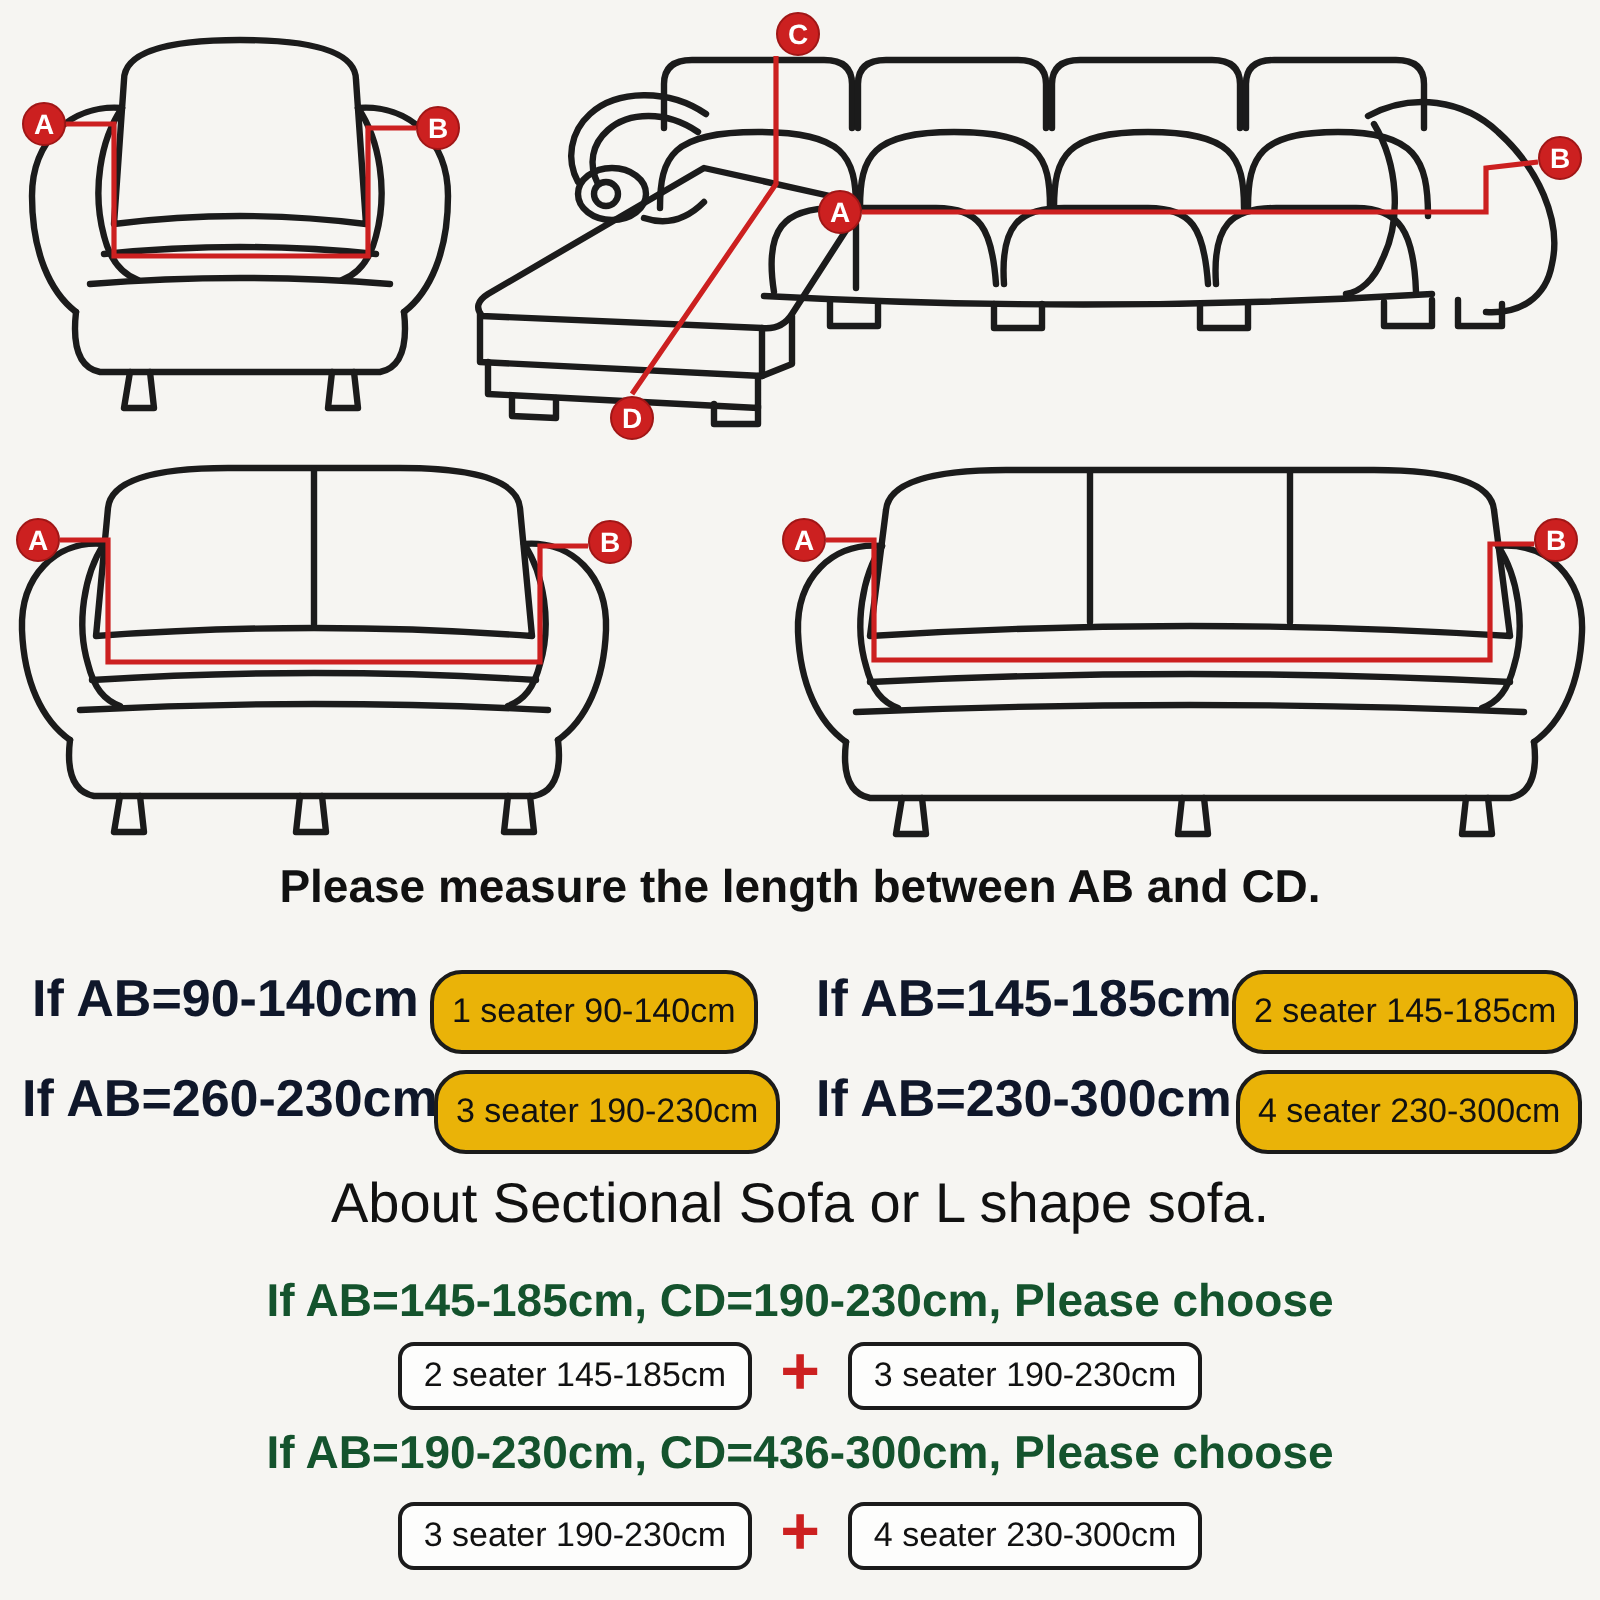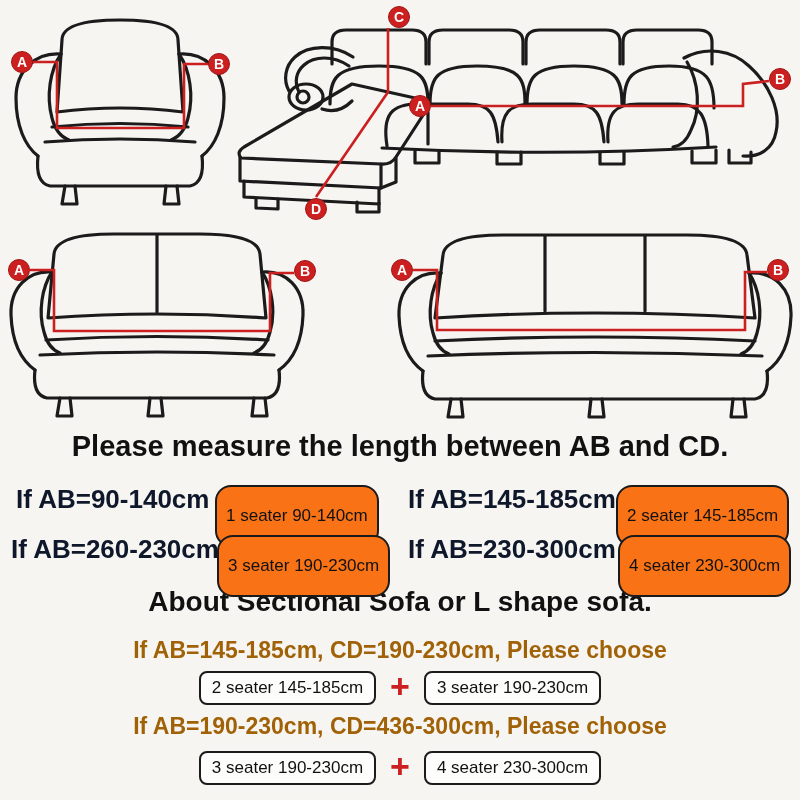--- a/index.html
+++ b/index.html
@@ -6,27 +6,27 @@
   body{width:800px;height:800px;font-family:"Liberation Sans",sans-serif;}
   .stage{position:relative;width:800px;height:800px;background:#f6f5f2;overflow:hidden;}
   svg{position:absolute;overflow:visible;}
   .sofa-stroke path, .sofa-stroke ellipse, .sofa-stroke circle{
     stroke:#1b1b1b;stroke-width:3.2;fill:none;stroke-linecap:round;stroke-linejoin:round;}
   .meas{stroke:#cc2020;stroke-width:2.6;fill:none;stroke-linejoin:miter;}
   .marker circle{fill:#cc2020;stroke:#a01616;stroke-width:1;}
   .marker text{fill:#ffffff;font-weight:bold;font-size:14px;text-anchor:middle;
     font-family:"Liberation Sans",sans-serif;}
   .h1{position:absolute;top:430px;left:0;width:100%;text-align:center;
-    font-weight:bold;font-size:29px;color:#111;white-space:nowrap;}
+    font-weight:bold;font-size:23px;color:#111;white-space:nowrap;}
   .h2{position:absolute;top:586px;left:0;width:100%;text-align:center;
-    font-weight:bold;font-size:28px;color:#111;white-space:nowrap;}
+    font-weight:normal;font-size:28px;color:#111;white-space:nowrap;}
   .cond{position:absolute;color:#0f172a;font-weight:bold;font-size:26px;white-space:nowrap;}
   .opt{position:absolute;border:2.5px solid #1b1b1b;border-radius:16px;font-size:17px;
-    color:#111;padding:19px 9px;background:#f97316;white-space:nowrap;}
-  .rule{position:absolute;left:0;width:100%;text-align:center;color:#a16207;
+    color:#111;padding:9px 9px;background:#eab308;white-space:nowrap;}
+  .rule{position:absolute;left:0;width:100%;text-align:center;color:#14532d;
     font-weight:bold;font-size:23px;white-space:nowrap;}
   .combo{position:absolute;left:0;width:100%;display:flex;justify-content:center;
     align-items:center;gap:14px;}
   .opt2{border:2.5px solid #1b1b1b;border-radius:8px;font-size:17px;color:#111;
     padding:5px 11px;background:#fdfdfc;white-space:nowrap;}
   .plus{color:#cc2020;font-weight:bold;font-size:34px;line-height:1;margin-top:-4px;}
 </style>
 </head>
 <body>
 

